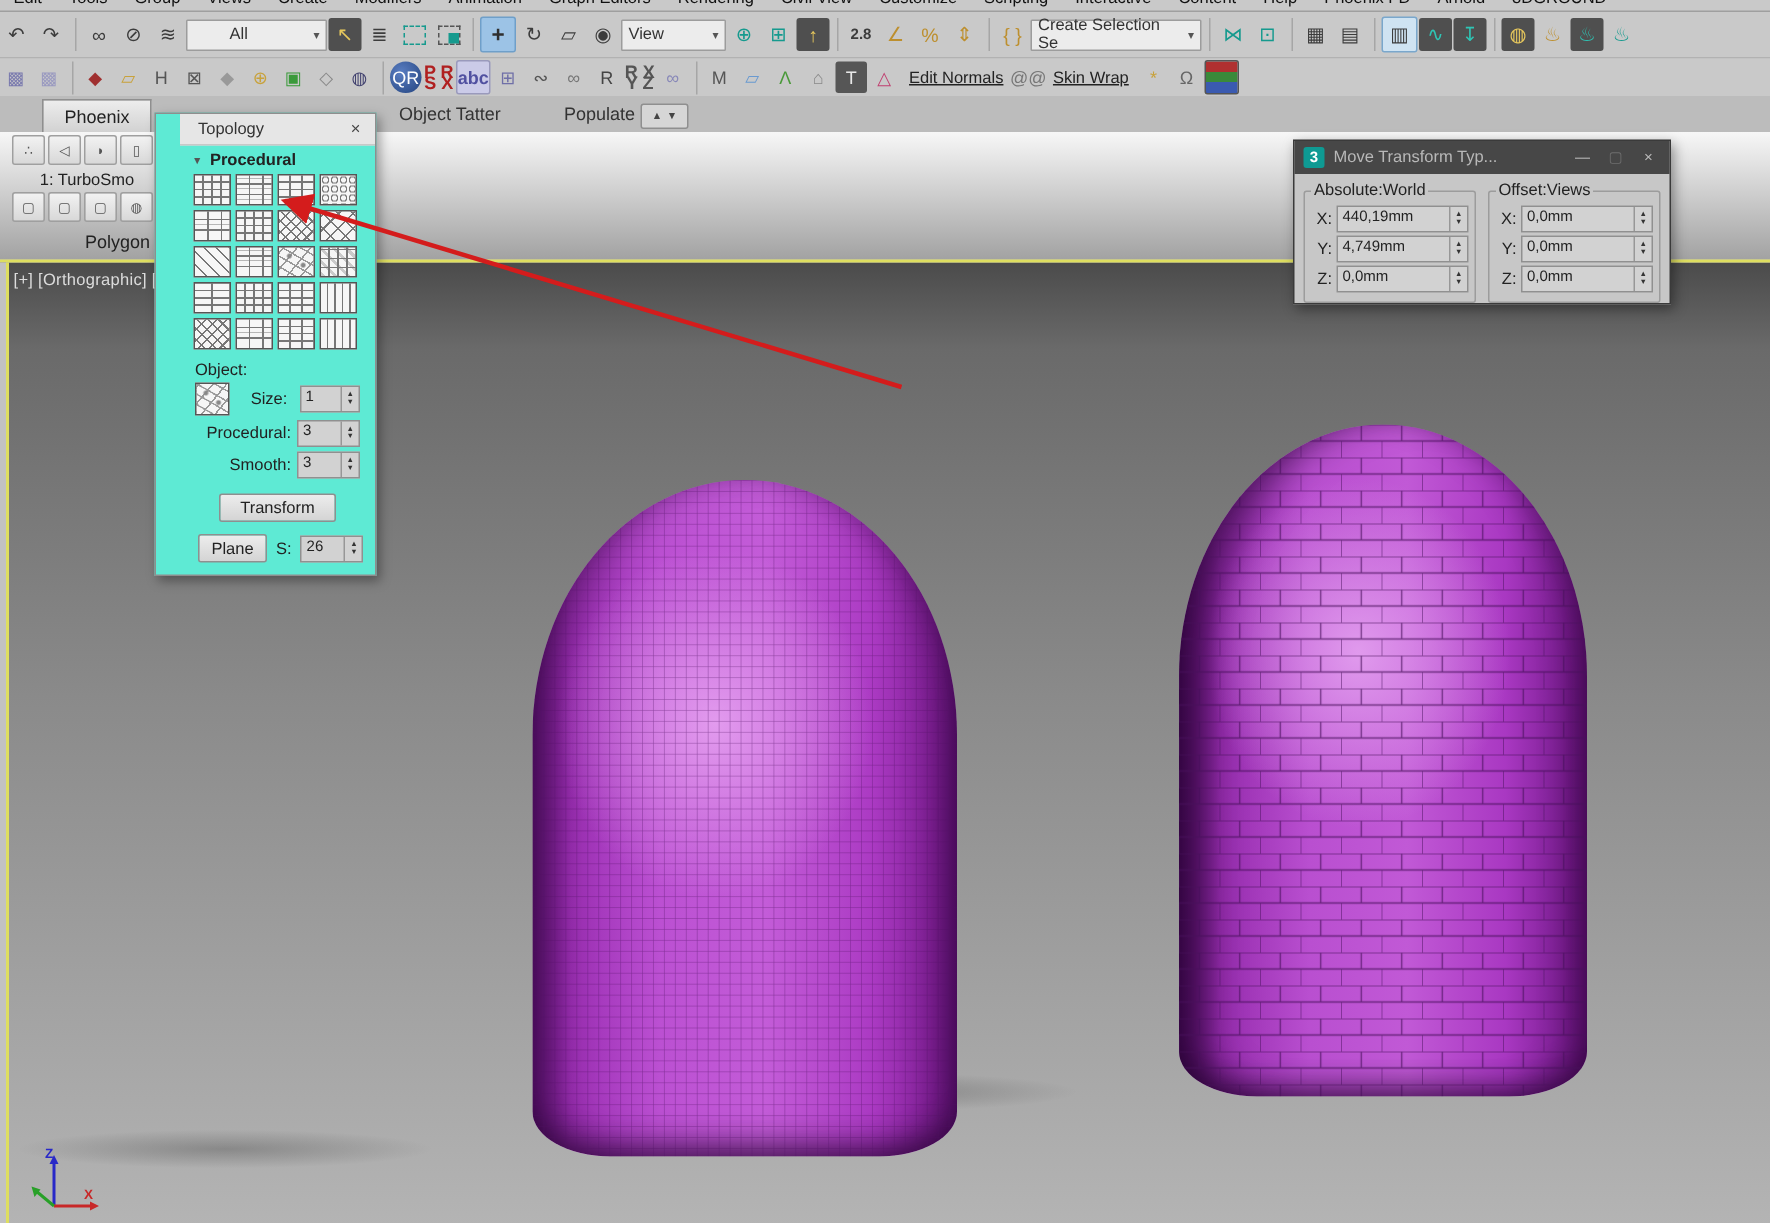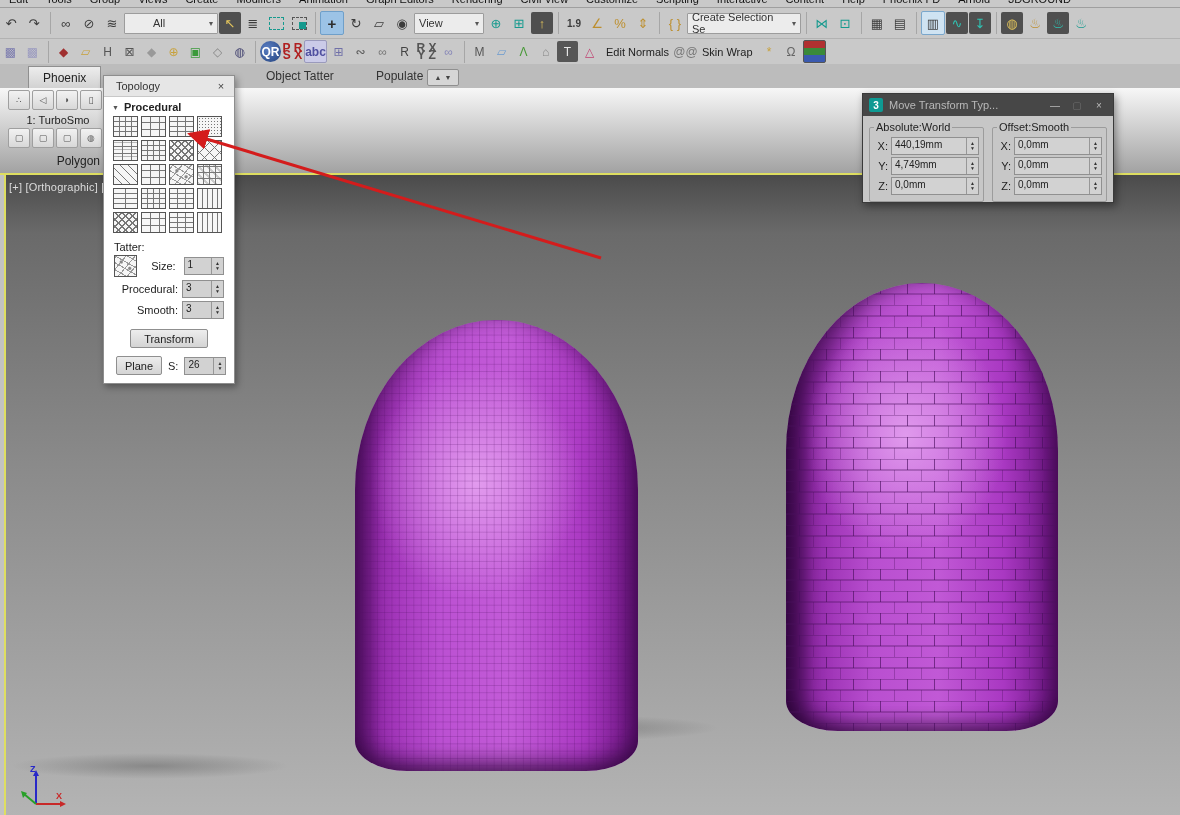--- a/index.html
+++ b/index.html
@@ -15,34 +15,34 @@
     display:flex;align-items:center;gap:1px;padding-left:0;border-bottom:1px solid #b2b2b2;overflow:hidden;}
   #toolbar2{position:absolute;left:0;top:39px;width:1180px;height:25px;background:#c9c9c9;
     display:flex;align-items:center;gap:1px;border-bottom:1px solid #9a9a9a;overflow:hidden;}
   .tbi{width:22px;height:22px;flex:0 0 auto;display:flex;align-items:center;justify-content:center;
     font-size:13px;color:#3c3c3c;border-radius:2px;}
   #toolbar2 .tbi{width:21px;height:21px;font-size:12px;}
   .tbsep{flex:0 0 auto;width:4px;height:22px;border-right:1px solid #a6a6a6;margin:0 3px 0 0;}
   .tbdd{flex:0 0 auto;height:19px;background:#ececec;border:1px solid #9c9c9c;display:flex;
     align-items:center;font-size:11px;color:#333;padding:0 4px;justify-content:space-between;border-radius:1px;}
   .tbdd .caret{font-size:8px;color:#555;margin-left:4px;}
-  .tbtxt{flex:0 0 auto;font-size:11px;color:#222;padding:0 5px;white-space:nowrap;}
+  .tbtxt{flex:0 0 auto;font-size:11px;color:#222;padding:0 5px;white-space:nowrap;text-decoration:underline;}
   .tbi.gold{color:#bd8f2e;}
   .tbi.teal{color:#159a8e;}
   .tbi.dk{background:#4f4f4f;color:#e6c75c;border-radius:2px;}
   .tbi.dkteal{background:#4f4f4f;color:#2fc4b4;border-radius:2px;}
   .tbi.move{background:#9cc3e6;border:1px solid #6f9fc9;color:#2e2e2e;font-weight:bold;font-size:15px;}
   .tbi.rib{border:1px solid #7aa7cc;background:#cfe3f2;}
   .tbi.txt25{font-size:10px;font-weight:bold;color:#3c3c3c;}
   .tbi.dash::before{content:"";width:13px;height:11px;border:1px dashed #169a8e;}
   .tbi.dashfill{position:relative;}
   .tbi.dashfill::before{content:"";width:13px;height:11px;border:1px dashed #555;}
   .tbi.dashfill::after{content:"";position:absolute;width:7px;height:7px;background:#169a8e;right:4px;bottom:5px;}
   .tbi.qr{width:20px;height:20px;border-radius:50%;background:radial-gradient(circle at 35% 35%,#5a7ec2,#23437e);
-    color:#fff;font-size:8px;font-weight:bold;}
+    color:#fff;font-size:8px;font-weight:normal;}
   .tbi.prx{font-size:7px;line-height:7px;font-weight:bold;color:#b02020;white-space:pre;text-align:center;}
   .tbi.prx2{font-size:7px;line-height:7px;font-weight:bold;color:#555;white-space:pre;text-align:center;}
   .tbi.abc{background:#cbcbe8;border:1px solid #9a9abc;color:#5050a0;font-size:9px;font-weight:bold;width:20px;height:17px;}
   .tbi.dk2{background:#565656;color:#e8e8e8;border-radius:2px;}
   .tbi.cblocks{width:16px;height:16px;border:1px solid #555;
     background:linear-gradient(#b03030 0 33%,#3a8a3a 33% 66%,#3a5ab0 66% 100%);}
 
   
   #tabrow{position:absolute;left:0;top:64px;width:1180px;height:24px;background:#bcbcbc;border-bottom:1px solid #9a9a9a;}
   #tab-modeling{position:absolute;left:28px;top:2px;height:21px;background:linear-gradient(#ededed,#d2d2d2);
@@ -86,22 +86,22 @@
       linear-gradient(90deg,#5e1072 0%,#962cae 10%,#b94fd0 32%,#c159d6 56%,#a938c2 80%,#7d1f94 94%,#661279 100%);
     box-shadow:inset 26px -4px 24px -8px rgba(28,2,38,.6),inset -16px -6px 22px -6px rgba(40,5,52,.45),
       inset 0 -14px 20px -8px rgba(30,2,40,.4);}
   .wire{position:absolute;left:0;top:0;width:100%;height:100%;}
   .gshadow{position:absolute;background:radial-gradient(ellipse,rgba(40,40,40,.28),rgba(40,40,40,0) 70%);}
 
   
   #gizmo{position:absolute;left:12px;top:585px;width:62px;height:52px;}
 
   
-  #topopanel{position:absolute;left:103px;top:75px;width:130px;height:307px;background:#ffffff;
-    border:1px solid #8e8e8e;box-shadow:2px 3px 7px rgba(0,0,0,.35);z-index:20;}
+  #topopanel{position:absolute;left:103px;top:75px;width:130px;height:307px;background:#5eead4;
+    border:1px solid #8e8e8e;box-shadow:2px 3px 7px rgba(0,0,0,.35);z-index:20;padding-left:16px;}
   #topo-title{height:20px;display:flex;align-items:center;justify-content:space-between;
     padding:0 7px 0 12px;font-size:11px;color:#333;background:#e6e6e6;border-bottom:1px solid #c8c8c8;}
   #topo-close{font-size:11px;color:#444;width:12px;text-align:center;}
   #topo-section{display:flex;align-items:center;gap:5px;margin:4px 0 3px 8px;font-size:11px;font-weight:bold;color:#222;}
   #topo-section .tri{font-size:7px;color:#555;font-weight:normal;}
   #patgrid{display:grid;grid-template-columns:repeat(4,25px);grid-auto-rows:21px;gap:3px;margin-left:9px;}
   .tile{background:#f6f6f6;border:1px solid #555;box-sizing:border-box;}
   .p-grid{background-image:repeating-linear-gradient(0deg,transparent 0 4px,#777 4px 5px),
     repeating-linear-gradient(90deg,transparent 0 5px,#777 5px 6px);}
   .p-mosaic{background-image:repeating-linear-gradient(0deg,transparent 0 6px,#777 6px 7px),
@@ -207,21 +207,21 @@
     <div class="tbi">▱</div>
     <div class="tbi">◉</div>
     <div class="tbdd" style="width: 60px;">
       <span>View</span>
       <span class="caret">▾</span>
     </div>
     <div class="tbi teal">⊕</div>
     <div class="tbi teal">⊞</div>
     <div class="tbi dk">↑</div>
     <div class="tbsep"></div>
-    <div class="tbi txt25">1.9</div>
+    <div class="tbi txt25">2.8</div>
     <div class="tbi gold">∠</div>
     <div class="tbi gold">%</div>
     <div class="tbi gold">⇕</div>
     <div class="tbsep"></div>
     <div class="tbi gold">{ }</div>
     <div class="tbdd" style="width: 104px;">
       <span>Create Selection Se</span>
       <span class="caret">▾</span>
     </div>
     <div class="tbsep"></div>
@@ -375,21 +375,21 @@
       <div class="tile p-weave"></div>
       <div class="tile p-planks"></div>
       <div class="tile p-grid"></div>
       <div class="tile p-bricks"></div>
       <div class="tile p-vstripes"></div>
       <div class="tile p-cross"></div>
       <div class="tile p-mosaic"></div>
       <div class="tile p-bricks"></div>
       <div class="tile p-vstripes"></div>
     </div>
-  <div id="tatter-label">Tatter:</div>
+  <div id="tatter-label">Object:</div>
   <div id="tatter-row">
     <div class="tile p-voro" id="tatter-icon"></div>
     <span class="lbl" style="font-size:11px;color:#222;margin-left:6px;">Size:</span>
     <div class="spin">
       <span class="spinval">1</span>
       <span class="spinarrows"></span>
     </div>
   </div>
   <div class="topo-row">
     <span class="lbl">Procedural:</span>
@@ -443,21 +443,21 @@
       </div>
       <div class="xrow">
         <span class="axl">Z:</span>
         <div class="spin">
           <span class="spinval">0,0mm</span>
           <span class="spinarrows"></span>
         </div>
       </div>
     </fieldset>
     <fieldset class="xgroup">
-      <legend>Offset:Smooth</legend>
+      <legend>Offset:Views</legend>
       <div class="xrow">
         <span class="axl">X:</span>
         <div class="spin">
           <span class="spinval">0,0mm</span>
           <span class="spinarrows"></span>
         </div>
       </div>
       <div class="xrow">
         <span class="axl">Y:</span>
         <div class="spin">

